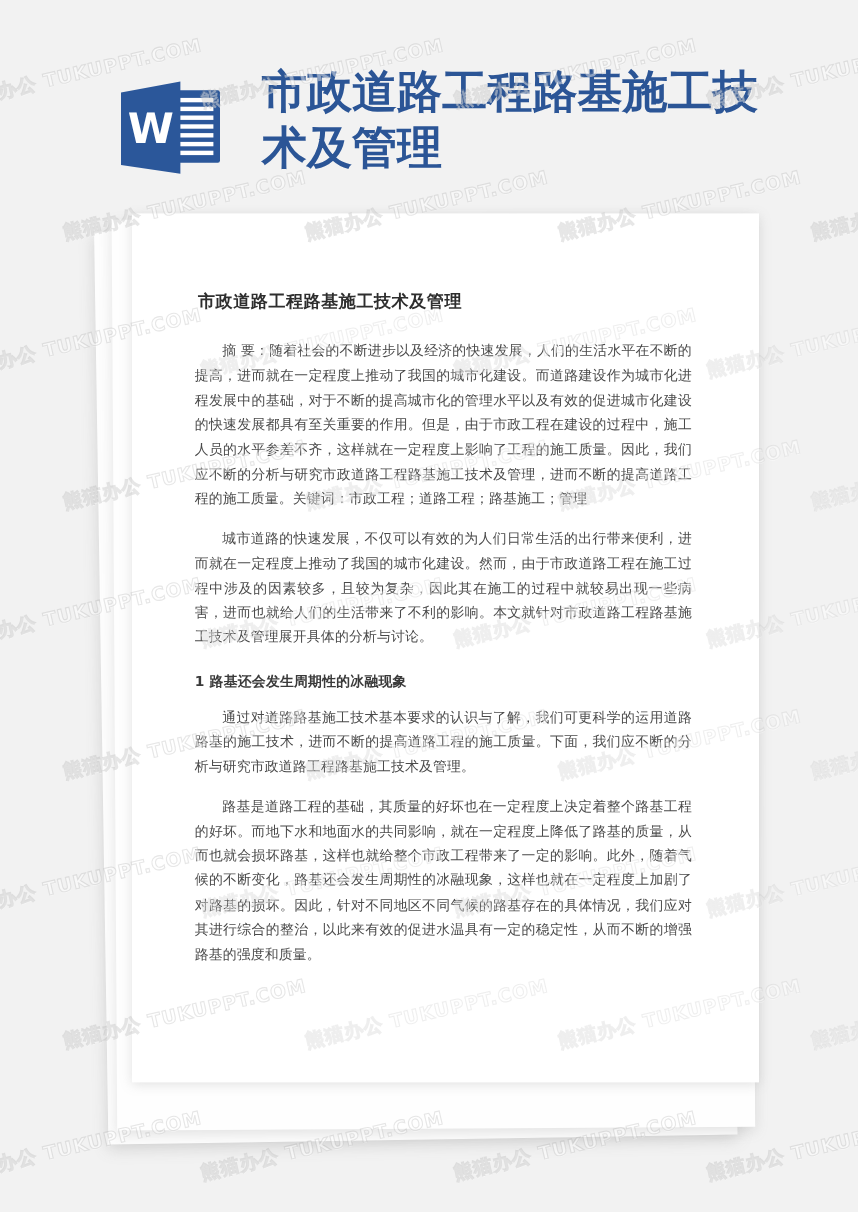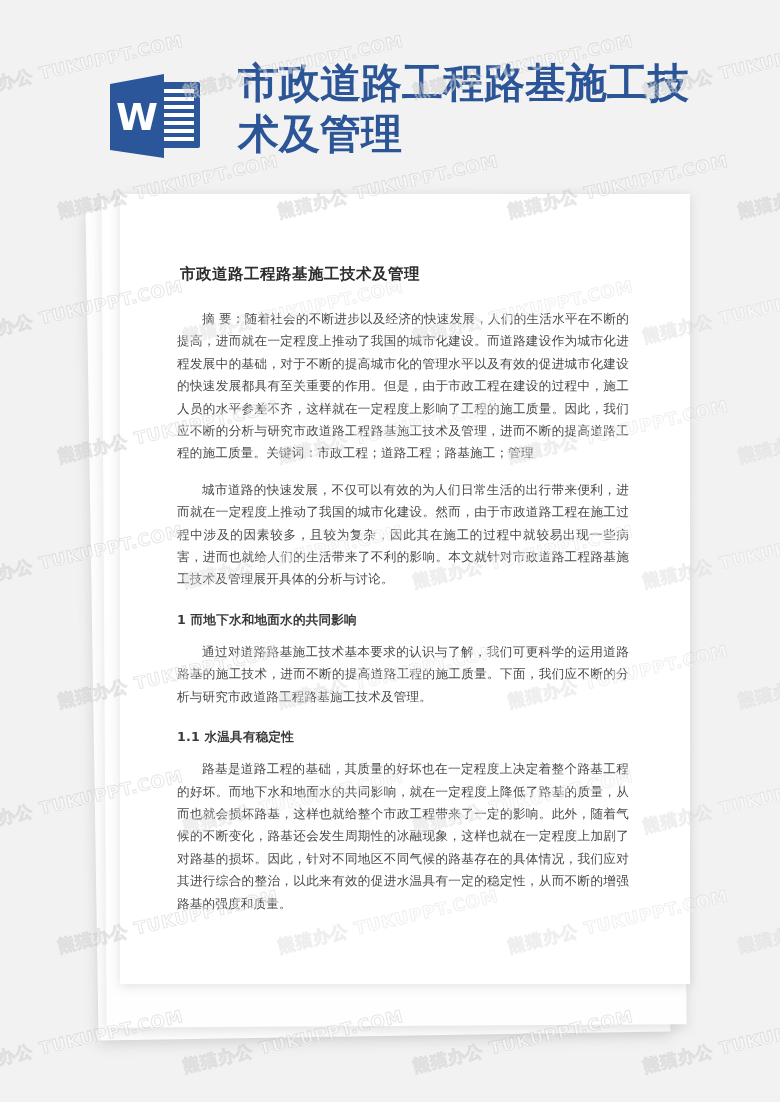--- a/index.html
+++ b/index.html
@@ -189,23 +189,22 @@
 
   <div class="doc-title">市政道路工程路基施工技术及管理</div>
 </div>
 
 <div class="page-content">
   <div class="inner">
     <div class="art-title">市政道路工程路基施工技术及管理</div>
     <div id="blocks">
         <div class="para">摘 要：随着社会的不断进步以及经济的快速发展，人们的生活水平在不断的提高，进而就在一定程度上推动了我国的城市化建设。而道路建设作为城市化进程发展中的基础，对于不断的提高城市化的管理水平以及有效的促进城市化建设的快速发展都具有至关重要的作用。但是，由于市政工程在建设的过程中，施工人员的水平参差不齐，这样就在一定程度上影响了工程的施工质量。因此，我们应不断的分析与研究市政道路工程路基施工技术及管理，进而不断的提高道路工程的施工质量。关键词：市政工程；道路工程；路基施工；管理</div>
         <div class="para">城市道路的快速发展，不仅可以有效的为人们日常生活的出行带来便利，进而就在一定程度上推动了我国的城市化建设。然而，由于市政道路工程在施工过程中涉及的因素较多，且较为复杂，因此其在施工的过程中就较易出现一些病害，进而也就给人们的生活带来了不利的影响。本文就针对市政道路工程路基施工技术及管理展开具体的分析与讨论。</div>
-        <div class="heading"><span class="num">1</span><span> 而地下水和地面水的共同影响</span></div>
+        <div class="heading"><span class="num">1</span><span> 路基还会发生周期性的冰融现象</span></div>
         <div class="para">通过对道路路基施工技术基本要求的认识与了解，我们可更科学的运用道路路基的施工技术，进而不断的提高道路工程的施工质量。下面，我们应不断的分析与研究市政道路工程路基施工技术及管理。</div>
-        <div class="heading"><span class="num">1.1</span><span> 水温具有稳定性</span></div>
         <div class="para">路基是道路工程的基础，其质量的好坏也在一定程度上决定着整个路基工程的好坏。而地下水和地面水的共同影响，就在一定程度上降低了路基的质量，从而也就会损坏路基，这样也就给整个市政工程带来了一定的影响。此外，随着气候的不断变化，路基还会发生周期性的冰融现象，这样也就在一定程度上加剧了对路基的损坏。因此，针对不同地区不同气候的路基存在的具体情况，我们应对其进行综合的整治，以此来有效的促进水温具有一定的稳定性，从而不断的增强路基的强度和质量。</div>
       </div>
   </div>
 </div>
 
 <div class="wm-layer" id="wm-layer">
     <div class="wm" style="left: -40px; top: 55px;">熊猫办公 TUKUPPT.COM</div>
     <div class="wm" style="left: 180px; top: 55px;">熊猫办公 TUKUPPT.COM</div>
     <div class="wm" style="left: 410px; top: 55px;">熊猫办公 TUKUPPT.COM</div>
     <div class="wm" style="left: 640px; top: 55px;">熊猫办公 TUKUPPT.COM</div>

